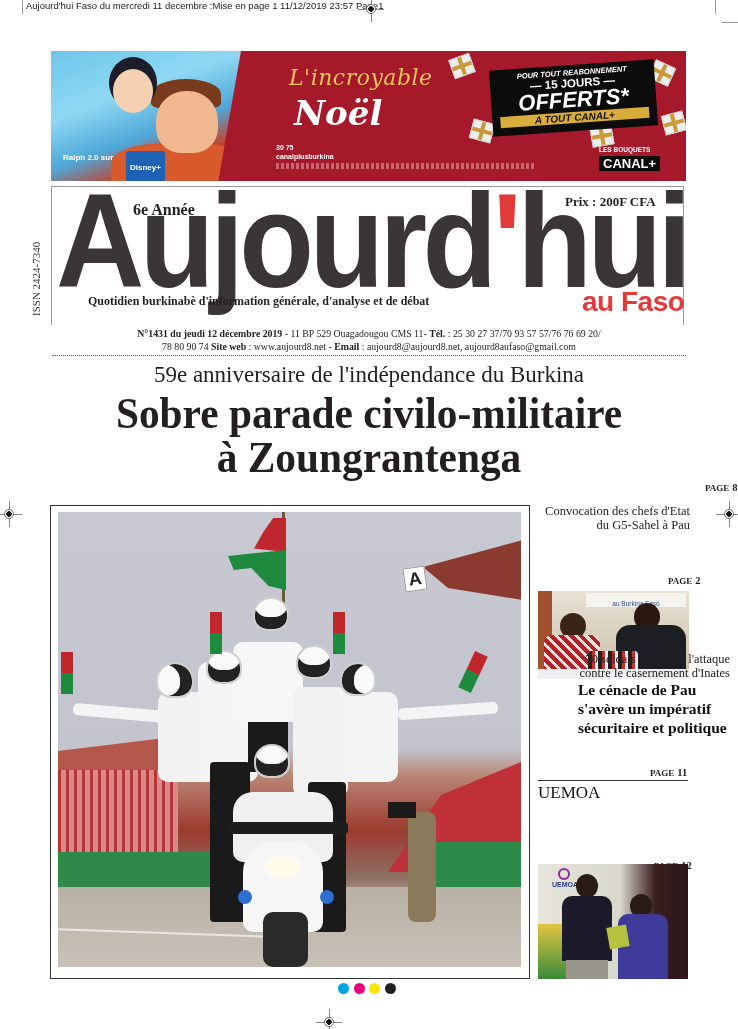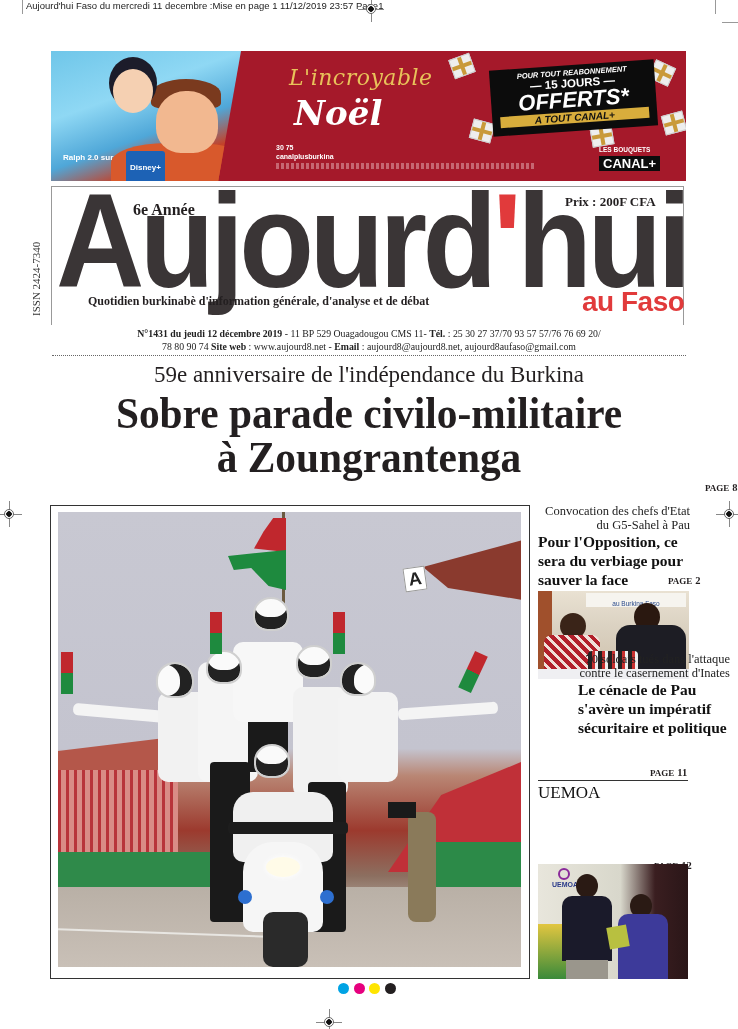--- a/index.html
+++ b/index.html
@@ -204,21 +204,20 @@
     <div class="p-el" style="left:262px; top:378px; width:14px; height:14px; background:#2d6fd0; border-radius:50%;"></div>
     <div class="p-el" style="left:205px; top:400px; width:45px; height:55px; background:#2a2a2a; border-radius:10px;"></div>
 
     <div class="p-el" style="left:350px; top:300px; width:28px; height:110px; background:#8a7a5a; border-radius:8px;"></div>
     <div class="p-el" style="left:330px; top:290px; width:28px; height:16px; background:#1a1a1a;"></div>
   </div>
 </div>
 
 <div class="side" style="top:504px;">
   <div class="sub">Convocation des chefs d'Etat du G5-Sahel à Pau</div>
-  <div class="hd">Pour l'Opposition, ce sera du verbiage pour sauver la face</div>
 </div>
 <div class="abs pageref" style="left:656px; top:575px;margin-left:12px;"><span>PAGE</span><span class="num">2</span></div>
 <div class="thumb" style="left:538px; top:591px; width:151px; height:88px; background:linear-gradient(180deg,#e9e1d2 0%,#dbd2c2 40%,#cdbfaa 100%);">
   <div class="p-el" style="left:48px; top:2px; width:100px; height:14px; background:#f6f4ef; font-family:'Liberation Sans',sans-serif; font-size:6.5px; color:#2a4a8a; text-align:center; line-height:22px;">au Burkina Faso</div>
   <div class="p-el" style="left:0; top:0; width:14px; height:88px; background:#a0502c;"></div>
   <div class="p-el" style="left:22px; top:22px; width:26px; height:26px; background:#3a2418; border-radius:50%;"></div>
   <div class="p-el" style="left:6px; top:44px; width:56px; height:36px; background:repeating-linear-gradient(45deg,#b2202a 0 4px,#f0e0d8 4px 7px); border-radius:8px 8px 0 0;"></div>
   <div class="p-el" style="left:96px; top:12px; width:26px; height:28px; background:#2a1810; border-radius:50%;"></div>
   <div class="p-el" style="left:78px; top:34px; width:70px; height:46px; background:#1d1d24; border-radius:14px 14px 0 0;"></div>
   <div class="p-el" style="left:50px; top:60px; width:50px; height:22px; background:repeating-linear-gradient(90deg,#222 0 4px,#c83030 4px 7px,#eee 7px 10px); border-radius:4px;"></div>

